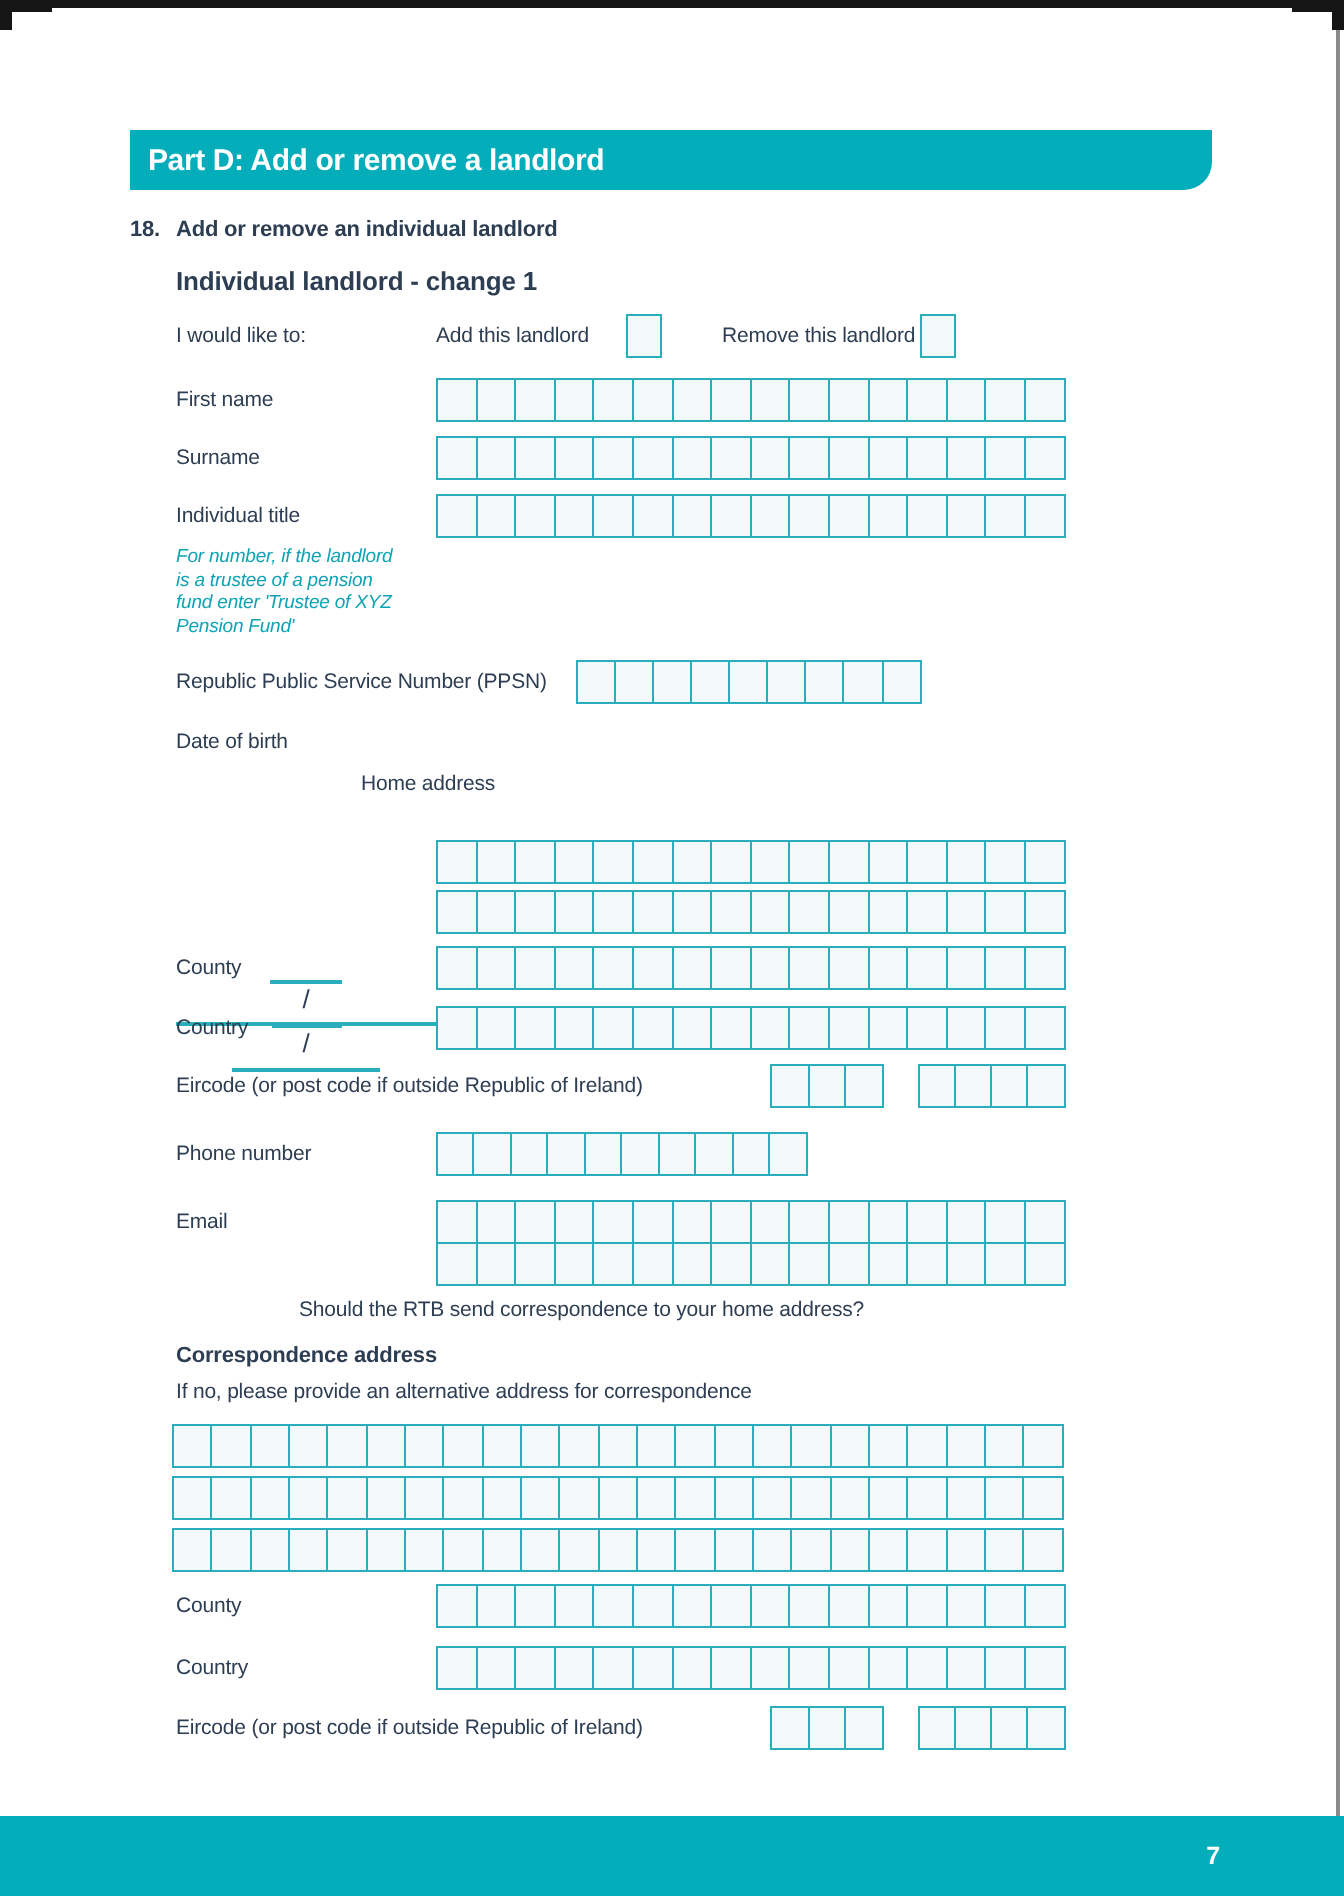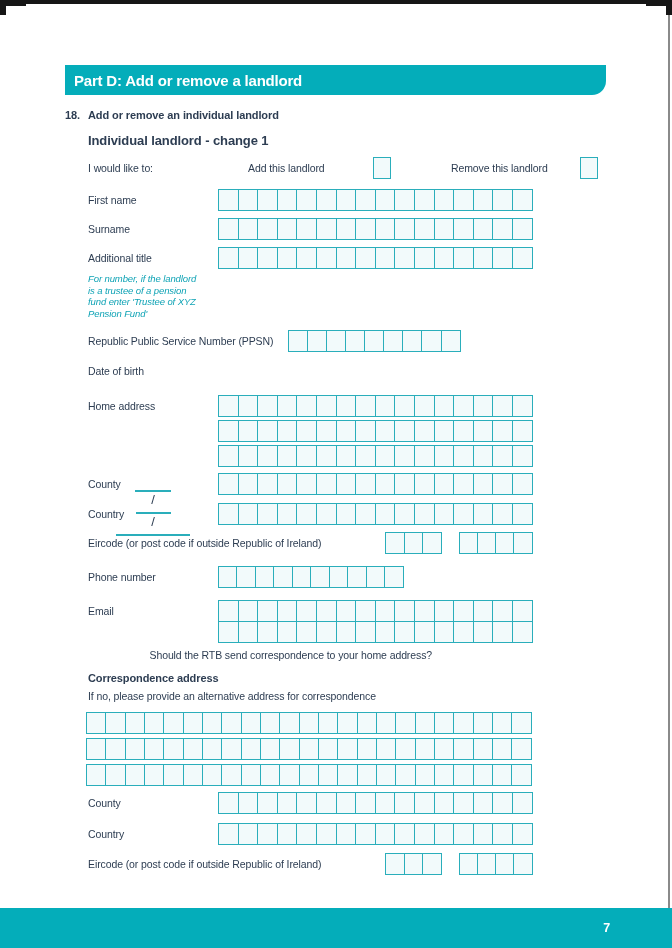--- a/index.html
+++ b/index.html
@@ -65,21 +65,21 @@
     <span class="title">Part D: Add or remove a landlord</span>
   </div>
 
   <div class="abs q-line">
     <span class="qnum">18.</span>
     <span>Add or remove an individual landlord</span>
   </div>
 
   <div class="abs subtitle">Individual landlord - change 1</div>
 
-  <div class="frow" style="top:157px;width:460px;gap:30px;">
+  <div class="frow" style="top:157px;width:460px;">
     <span class="lbl lbl-w">I would like to:</span>
     <span class="lbl" style="width:95px;flex:0 0 95px;">Add this landlord</span>
     <div class="checkbox"></div>
     <span class="lbl" style="margin-left:30px;width:99px;flex:0 0 99px;">Remove this landlord</span>
     <div class="checkbox"></div>
   </div>
 
   <div class="frow" style="top:189px;">
     <span class="lbl lbl-w">First name</span>
     <div class="boxes" style="width:315px;">
@@ -118,21 +118,21 @@
         <div class="cell"></div>
         <div class="cell"></div>
         <div class="cell"></div>
         <div class="cell"></div>
         <div class="cell"></div>
         <div class="cell"></div>
       </div>
   </div>
 
   <div class="frow" style="top:247px;">
-    <span class="lbl lbl-w">Additional title</span>
+    <span class="lbl lbl-w">Individual title</span>
     <div class="boxes" style="width:315px;">
         <div class="cell"></div>
         <div class="cell"></div>
         <div class="cell"></div>
         <div class="cell"></div>
         <div class="cell"></div>
         <div class="cell"></div>
         <div class="cell"></div>
         <div class="cell"></div>
         <div class="cell"></div>
@@ -181,21 +181,21 @@
       </div>
     <span class="slashwrap">/</span>
     <div class="boxes" style="width:74px;">
         <div class="cell"></div>
         <div class="cell"></div>
         <div class="cell"></div>
         <div class="cell"></div>
       </div>
   </div>
 
-  <div class="frow" style="top:395px;">
+  <div class="frow" style="top:381px;flex-direction:column;">
     <span class="lbl lbl-w">Home address</span>
     <div class="boxes" style="width:315px;">
         <div class="cell"></div>
         <div class="cell"></div>
         <div class="cell"></div>
         <div class="cell"></div>
         <div class="cell"></div>
         <div class="cell"></div>
         <div class="cell"></div>
         <div class="cell"></div>

